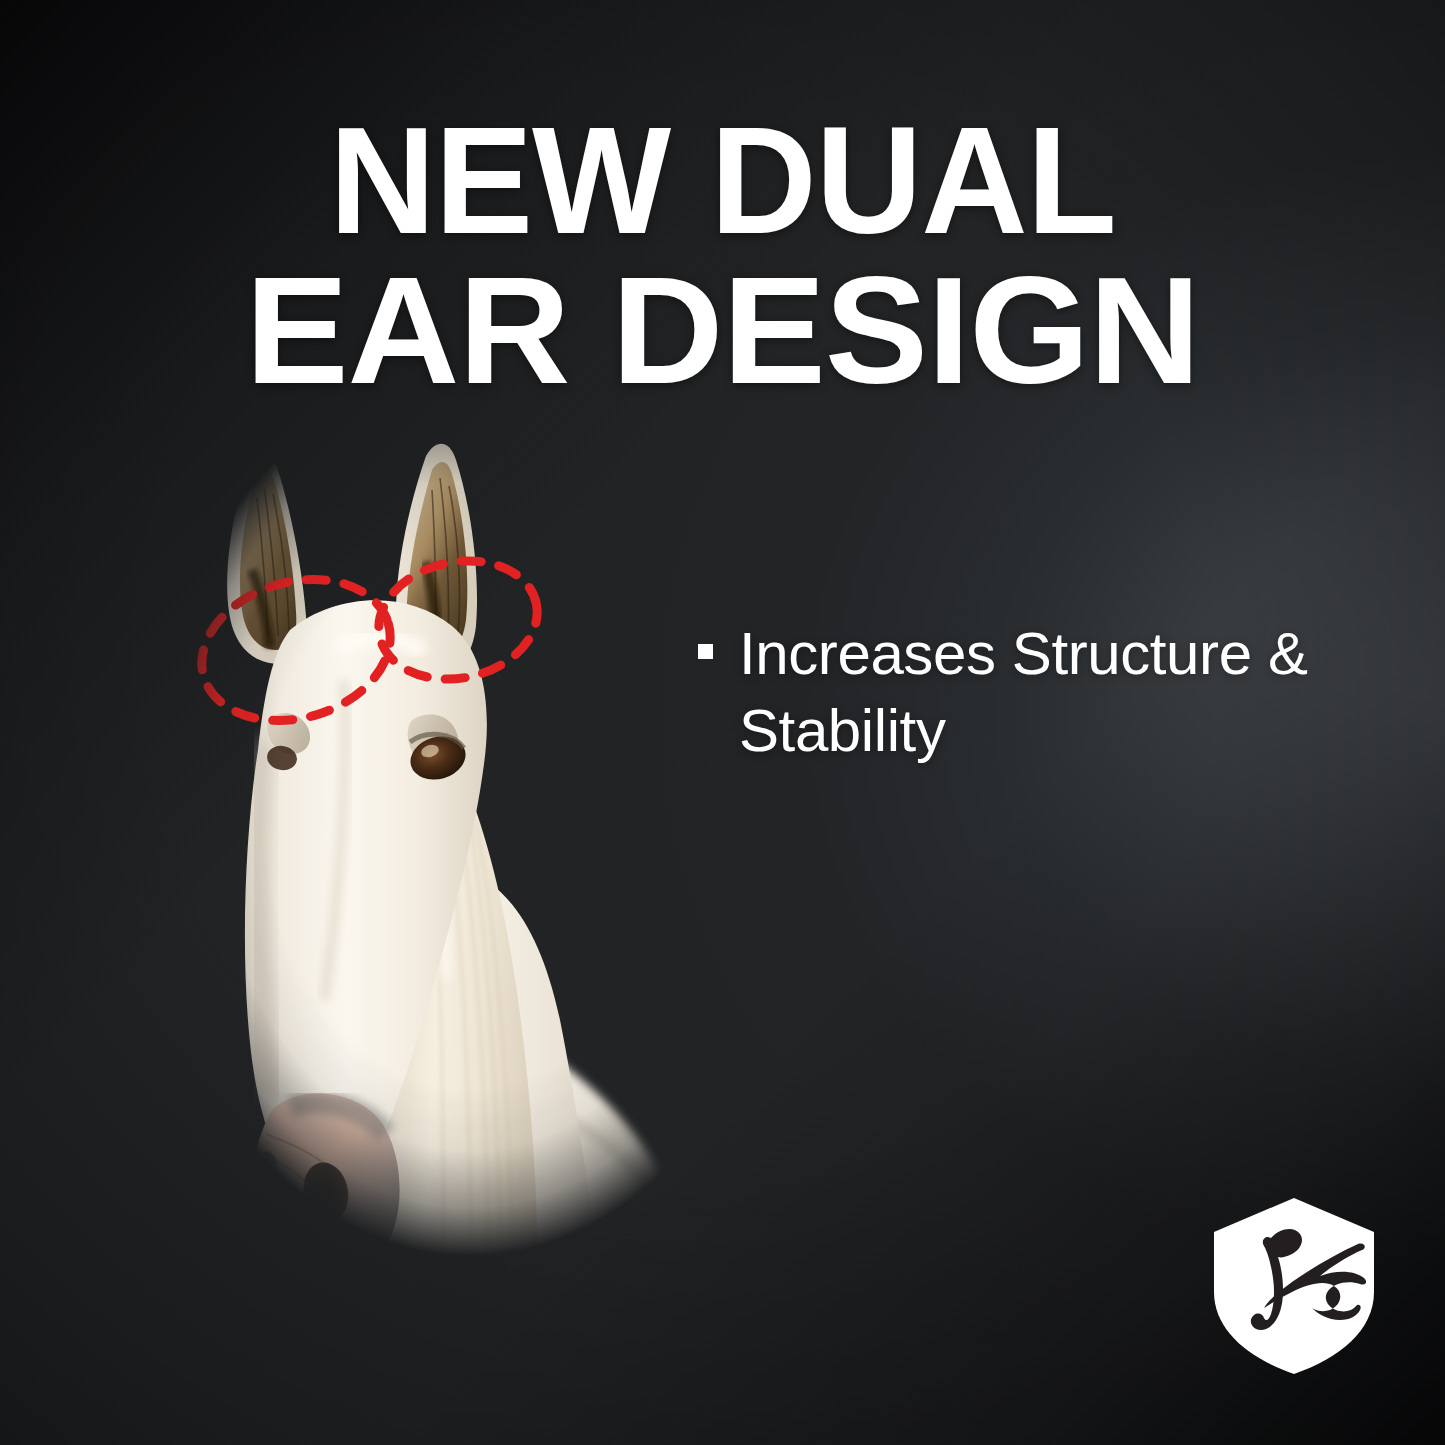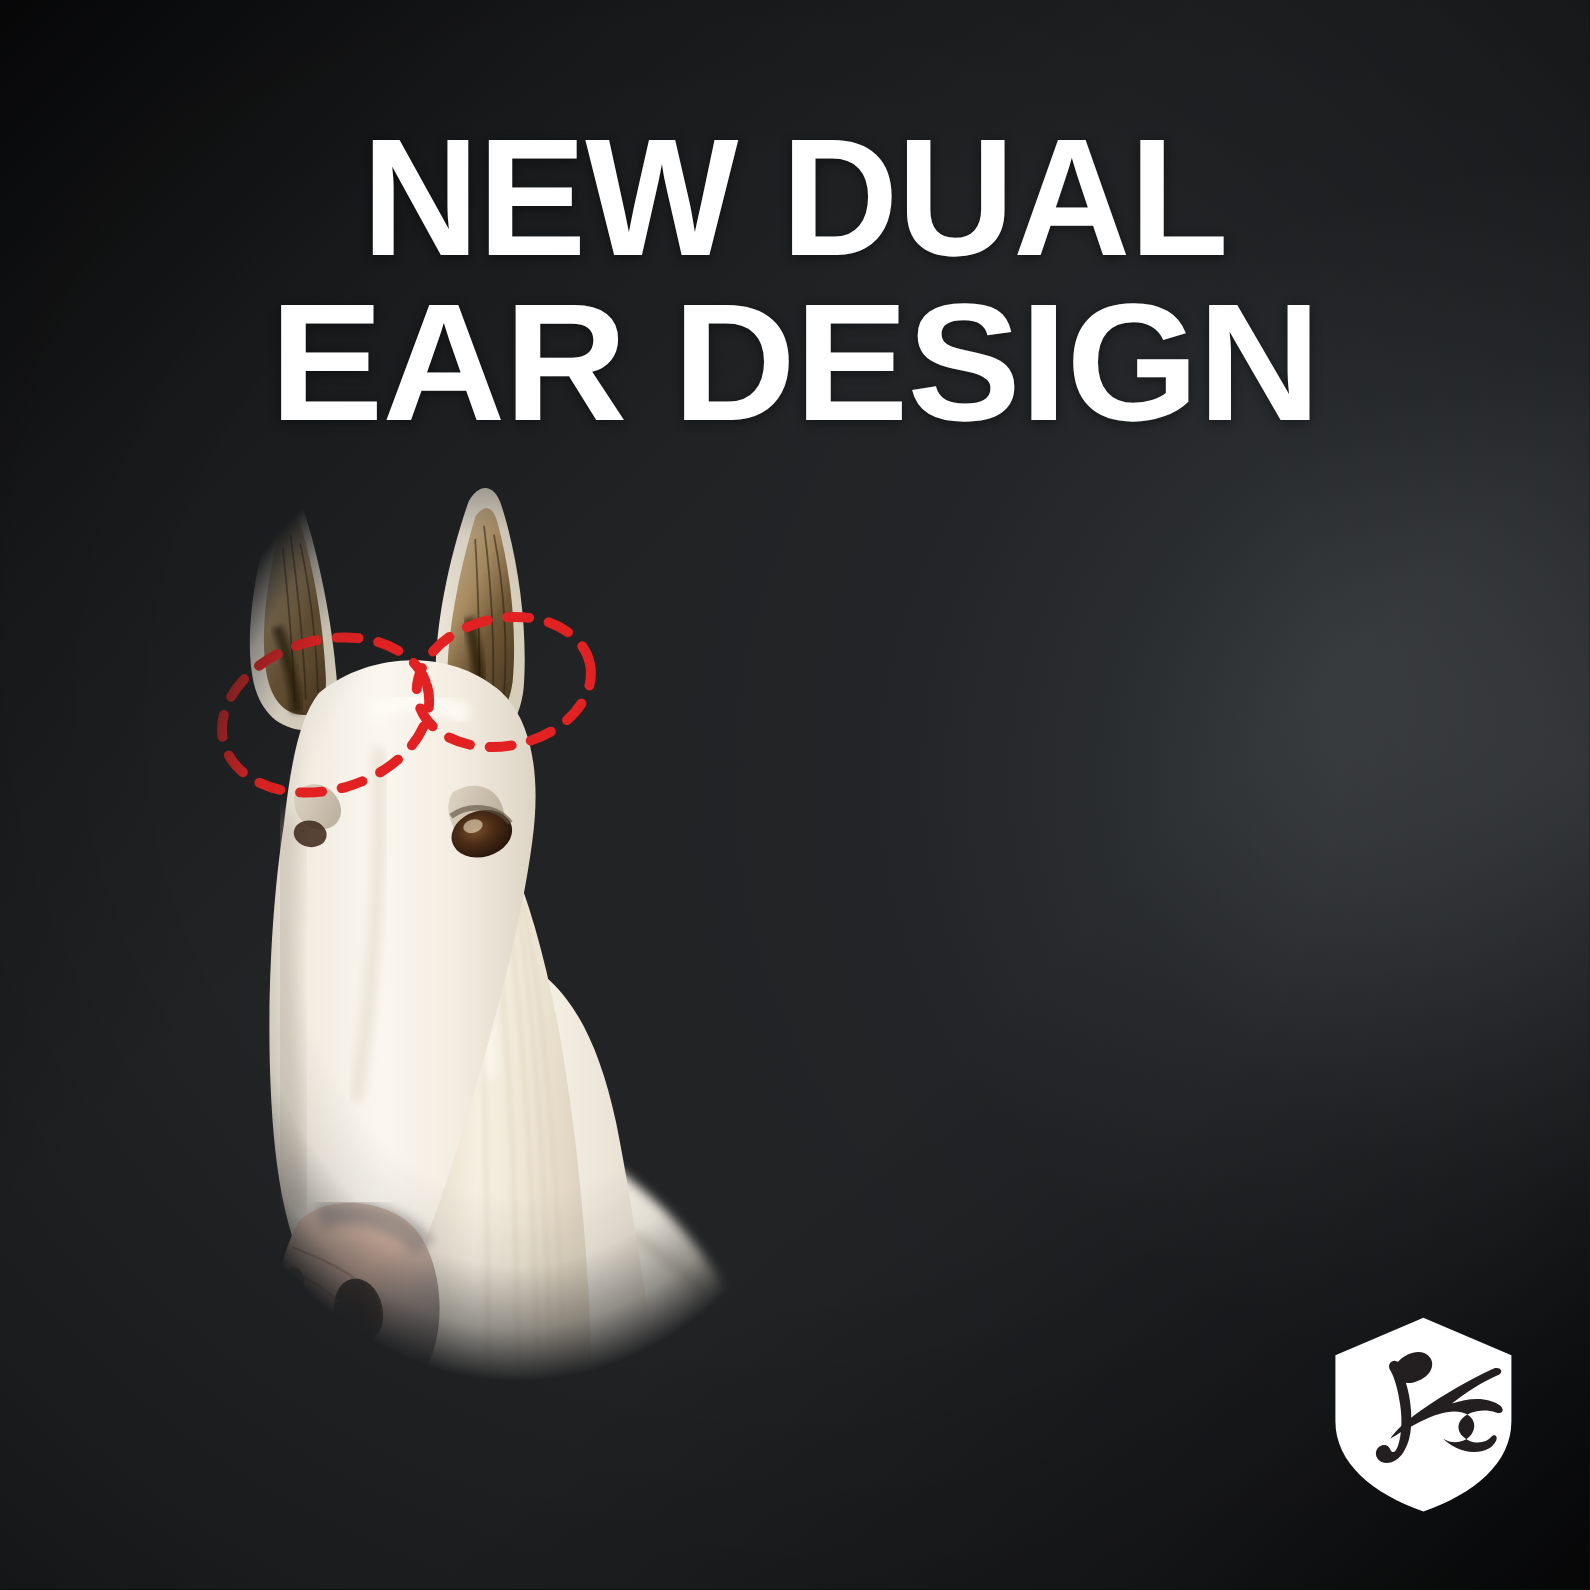--- a/index.html
+++ b/index.html
@@ -374,20 +374,24 @@
 
       <g>
         <ellipse cx="156" cy="230" rx="96" ry="68" transform="rotate(-16 156 230)" fill="none" stroke="#e22222" stroke-width="9" stroke-linecap="round" stroke-dasharray="20 18"></ellipse>
         <ellipse cx="318" cy="200" rx="80" ry="58" transform="rotate(-12 318 200)" fill="none" stroke="#e22222" stroke-width="9" stroke-linecap="round" stroke-dasharray="20 18"></ellipse>
       </g>
     </svg>
   </div>
 
   <div class="bullets">
 
+    <div class="bullet-row">
+      <div class="bullet-marker"></div>
+      <div class="bullet-text">Increases Structure &amp; Stability</div>
+    </div>
 
 
   </div>
 
   <div class="logo">
     <svg viewBox="0 0 172 180" xmlns="http://www.w3.org/2000/svg">
 
       <path d="M86 2
                L166 36
                L166 96

